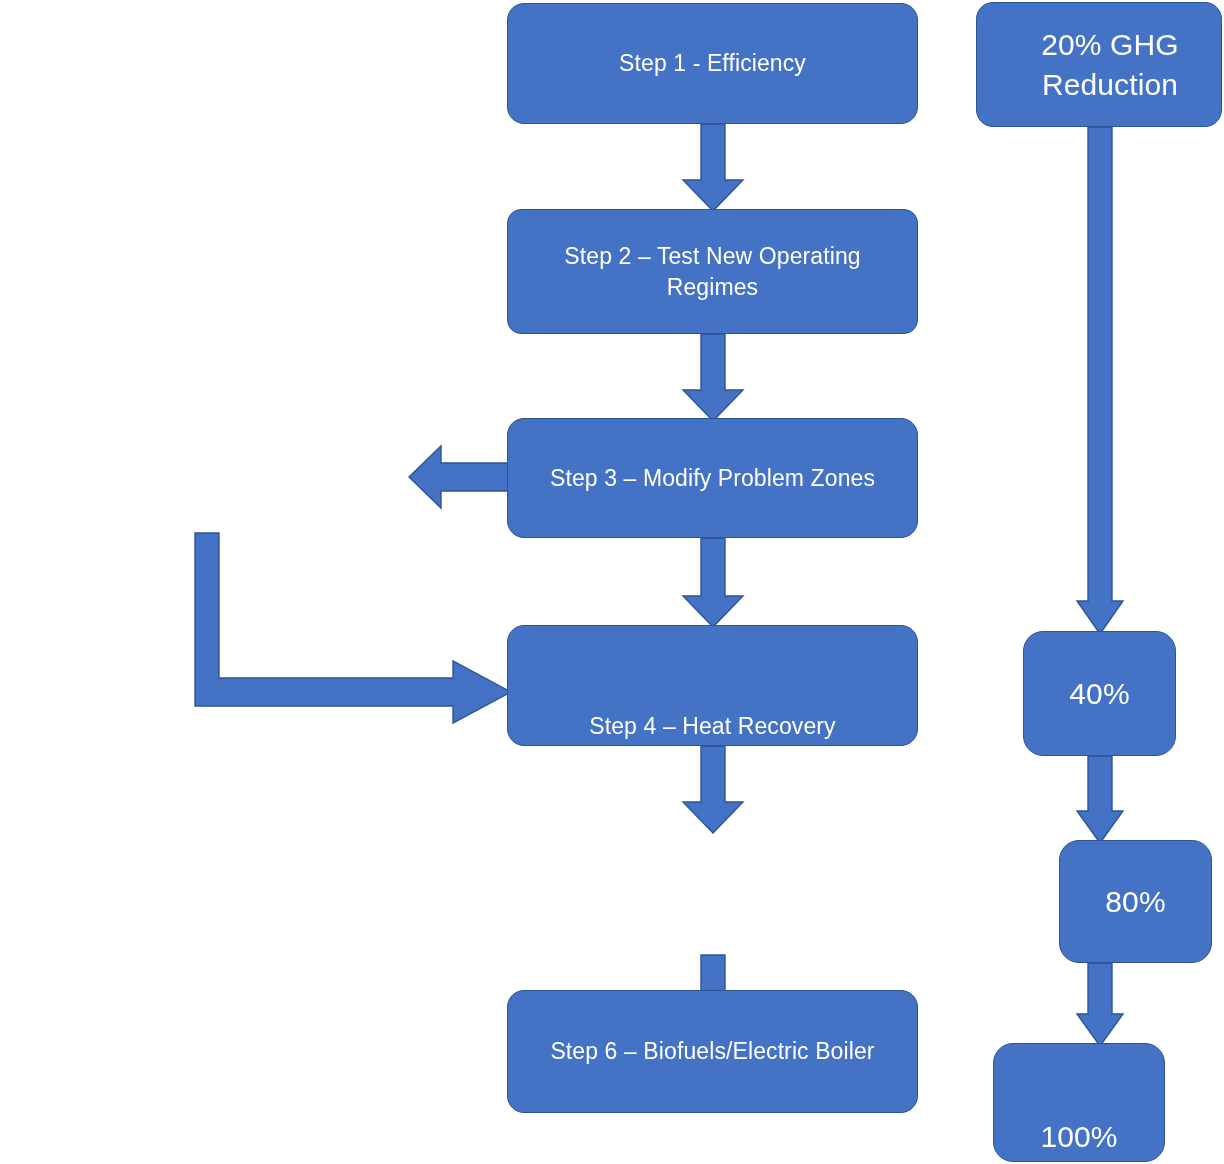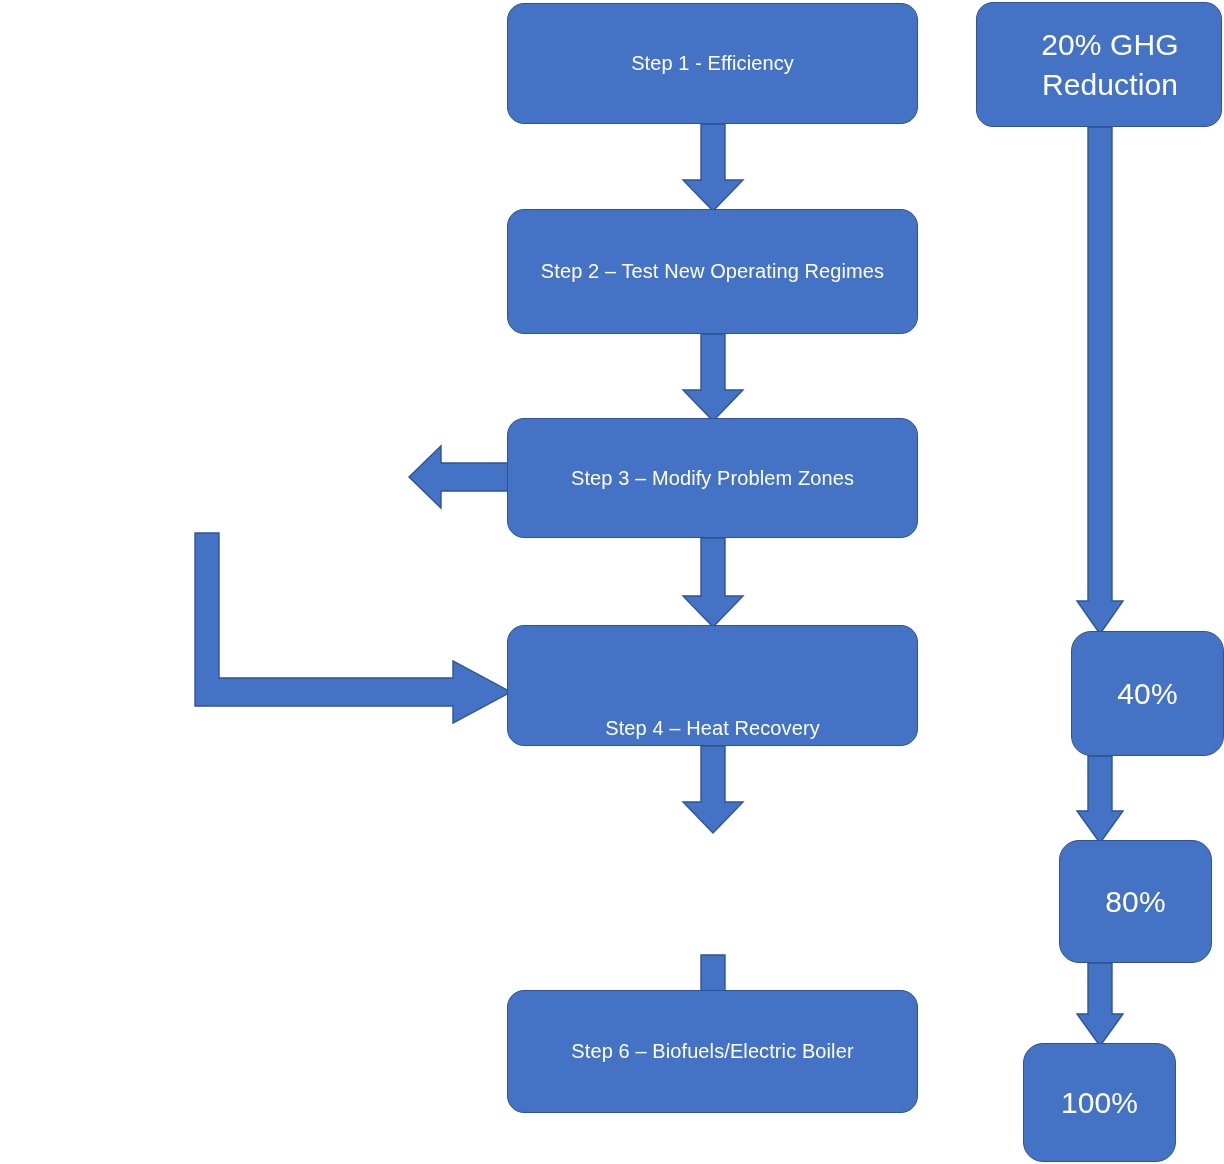--- a/index.html
+++ b/index.html
@@ -35,21 +35,21 @@
     letter-spacing: 0.1px;
   }
   .node .label {
     display: block;
     width: 100%;
   }
   
   .node-main {
     left: 507px;
     width: 411px;
-    font-size: 20px;
+    font-size: 23px;
   }
   
   .node-branch {
     font-size: 23px;
   }
   
   .node-goal {
     font-size: 30px;
   }
   .node-pct {
@@ -134,21 +134,21 @@
   <div class="conn" style="left:1077px; top:963px; width:46px; height:84px;">
     <svg width="46" height="84" viewBox="0 0 46 84" aria-hidden="true">
       <polygon class="arrow-fill" points="11,0 35,0 35,51 46,51 23,83 0,51 11,51"></polygon>
     </svg>
   </div>
 
   <div class="node node-main" style="top:3px; height:121px;">
     <span class="label">Step 1 - Efficiency</span>
   </div>
 
-  <div class="node node-main" style="top:209px; height:125px;">
+  <div class="node node-main" style="top:209px; height:125px;border-radius:14px;">
     <span class="label">Step 2 – Test New Operating Regimes</span>
   </div>
 
   <div class="node node-main" style="top:418px; height:120px;">
     <span class="label">Step 3 – Modify Problem Zones</span>
   </div>
 
   <div class="node node-main" style="top:625px; height:121px;align-items:flex-end;">
     <span class="label">Step 4 – Heat Recovery</span>
   </div>
@@ -156,25 +156,25 @@
 
   <div class="node node-main" style="top:990px; height:123px;">
     <span class="label">Step 6 – Biofuels/Electric Boiler</span>
   </div>
 
 
   <div class="node node-goal" style="left:976px; top:2px; width:246px; height:125px;padding-left:32px;">
     <span class="label">20% GHG Reduction</span>
   </div>
 
-  <div class="node node-pct" style="left:1023px; top:631px; width:153px; height:125px;margin-left:48px;">
+  <div class="node node-pct" style="left:1023px; top:631px; width:153px; height:125px;">
     <span class="label">40%</span>
   </div>
 
   <div class="node node-pct" style="left:1059px; top:840px; width:153px; height:123px;">
     <span class="label">80%</span>
   </div>
 
-  <div class="node node-pct" style="left:1023px; top:1043px; width:153px; height:119px;">
+  <div class="node node-pct" style="left:993px; top:1043px; width:172px; height:119px;align-items:flex-end;">
     <span class="label">100%</span>
   </div>
 
 </div>
 
 </body></html>

